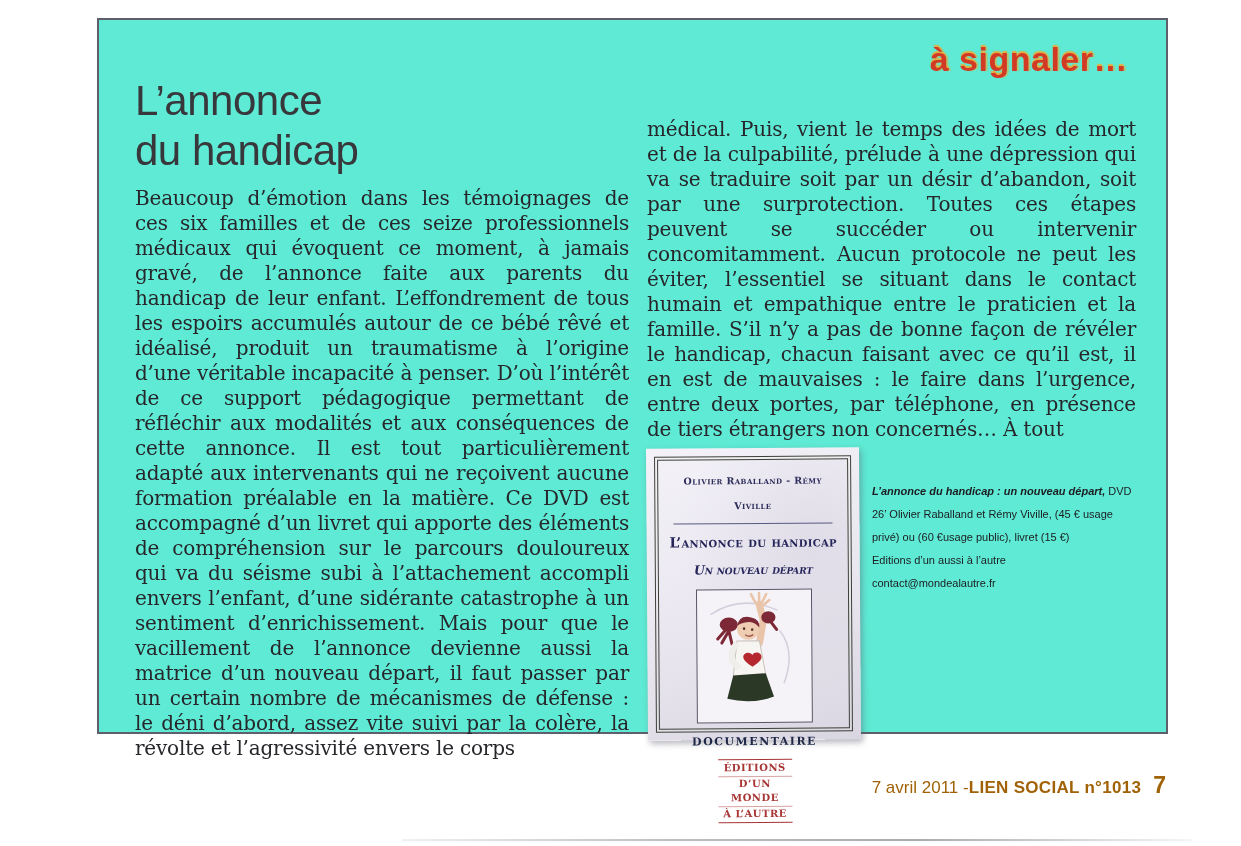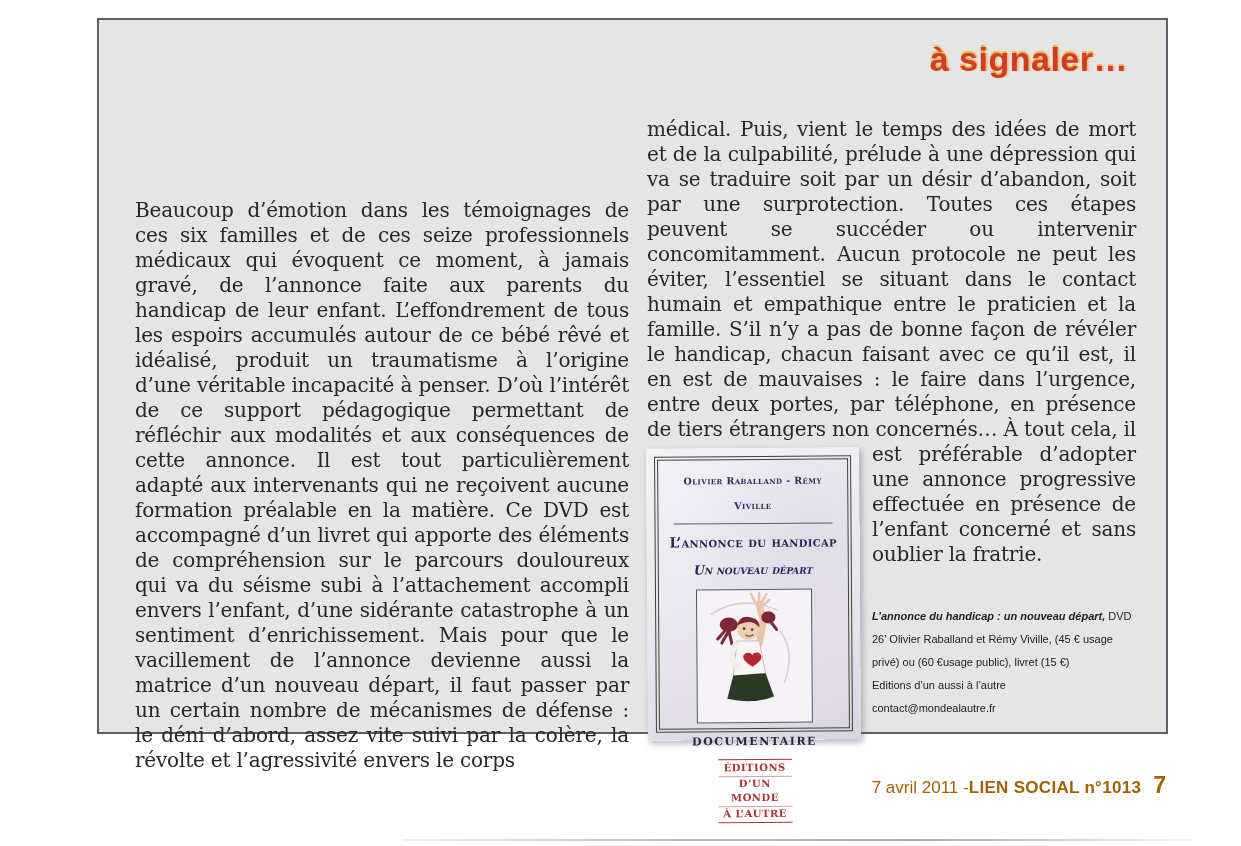--- a/index.html
+++ b/index.html
@@ -4,21 +4,21 @@
 <style>
   html,body{margin:0;padding:0;}
   body{
     width:1241px;height:846px;position:relative;overflow:hidden;
     background:#ffffff;
     font-family:"Liberation Sans",sans-serif;
   }
   .panel{
     position:absolute;left:97px;top:18px;width:1071px;height:716px;
     box-sizing:border-box;
-    background:#e5e5e5;
+    background:#5eead4;
     border:2px solid #5f5f6b;
   }
   
   .signaler{
     position:absolute;top:20px;right:38px;
     font-size:34px;font-weight:700;letter-spacing:.5px;
     color:#d13a25;
     text-shadow:0 -2px 1px rgba(243,169,50,.9), 2px 0 1px rgba(243,169,50,.55);
   }
   
@@ -26,21 +26,21 @@
     position:absolute;left:36px;top:56px;
     font-size:42px;line-height:50px;font-weight:500;letter-spacing:-.5px;
     color:#37373c;
   }
   
   .col{
     font-family:"DejaVu Serif",serif;
     font-size:20px;line-height:25px;color:#26262b;
     text-align:justify;letter-spacing:-.2px;
   }
-  .left-col{position:absolute;left:36px;top:178px;width:494px;}
+  .left-col{position:absolute;left:36px;top:166px;width:494px;}
   .right-col{position:absolute;left:548px;top:97px;width:489px;}
 
   
   .dvd-float{
     float:left;width:213px;height:292px;
     margin:6px 12px 6px 0;
     transform:rotate(-.4deg);
   }
   .dvd-card{
     width:100%;height:100%;box-sizing:border-box;
@@ -113,20 +113,24 @@
       rgba(100,100,110,.55) 65%, rgba(140,140,145,.08));
   }
 </style>
 </head>
 <body>
 
 <div class="panel">
 
   <div class="signaler">à signaler…</div>
 
+  <div class="article-title">
+    <div>L’annonce</div>
+    <div>du handicap</div>
+  </div>
 
   <div class="col left-col">Beaucoup d’émotion dans les témoignages de ces six familles et de ces seize professionnels médicaux qui évoquent ce moment, à jamais gravé, de l’annonce faite aux parents du handicap de leur enfant. L’effondrement de tous les espoirs accumulés autour de ce bébé rêvé et idéalisé, produit un traumatisme à l’origine d’une véritable incapacité à penser. D’où l’intérêt de ce support pédagogique permettant de réfléchir aux modalités et aux conséquences de cette annonce. Il est tout particulièrement adapté aux intervenants qui ne reçoivent aucune formation préalable en la matière. Ce DVD est accompagné d’un livret qui apporte des éléments de compréhension sur le parcours douloureux qui va du séisme subi à l’attachement accompli envers l’enfant, d’une sidérante catastrophe à un sentiment d’enrichissement. Mais pour que le vacillement de l’annonce devienne aussi la matrice d’un nouveau départ, il faut passer par un certain nombre de mécanismes de défense : le déni d’abord, assez vite suivi par la colère, la révolte et l’agressivité envers le corps</div>
 
   <div class="col right-col">
     <span>médical. Puis, vient le temps des idées de mort et de la culpabilité, prélude à une dépression qui va se traduire soit par un désir d’abandon, soit par une surprotection. Toutes ces étapes peuvent se succéder ou intervenir concomitamment. Aucun protocole ne peut les éviter, l’essentiel se situant dans le contact humain et empathique entre le praticien et la famille. S’il n’y a pas de bonne façon de révéler le handicap, chacun faisant avec ce qu’il est, il en est de mauvaises : le faire dans l’urgence, entre deux portes, par téléphone, en présence de tiers étrangers non concernés… À tout </span><span class="dvd-float">
         <span class="dvd-card" style="display:block;height:100%">
           <span class="dvd-frame-outer" style="display:block">
             <span class="dvd-frame" style="display:block">
       <span class="dvd-authors" style="display:block">Olivier Raballand - Rémy Viville</span>
       <span class="dvd-rule" style="display:block"></span>
@@ -154,21 +158,21 @@
       </span>
       <span class="dvd-genre" style="display:block">DOCUMENTAIRE</span>
       <span class="dvd-publisher" style="display:block">
         <span>Éditions</span>
         <span>d’un monde</span>
         <span>à l’autre</span>
       </span>
     </span>
           </span>
         </span>
-      </span><span>cela, il est préférable d’adopter une annonce progressive effectuée en présence de l’enfant concerné et sans oublier la fratrie.</span>
+      </span>
 
     <div class="caption">
       <span class="caption-title">L’annonce du handicap : un nouveau départ,</span><span> DVD 26’ Olivier Raballand et Rémy Viville, (45 € usage privé) ou (60 €usage public), livret (15 €)</span><br>
       <span>Editions d’un aussi à l’autre</span><br>
       <span>contact@mondealautre.fr</span>
     </div>
   </div>
 
 </div>
 

